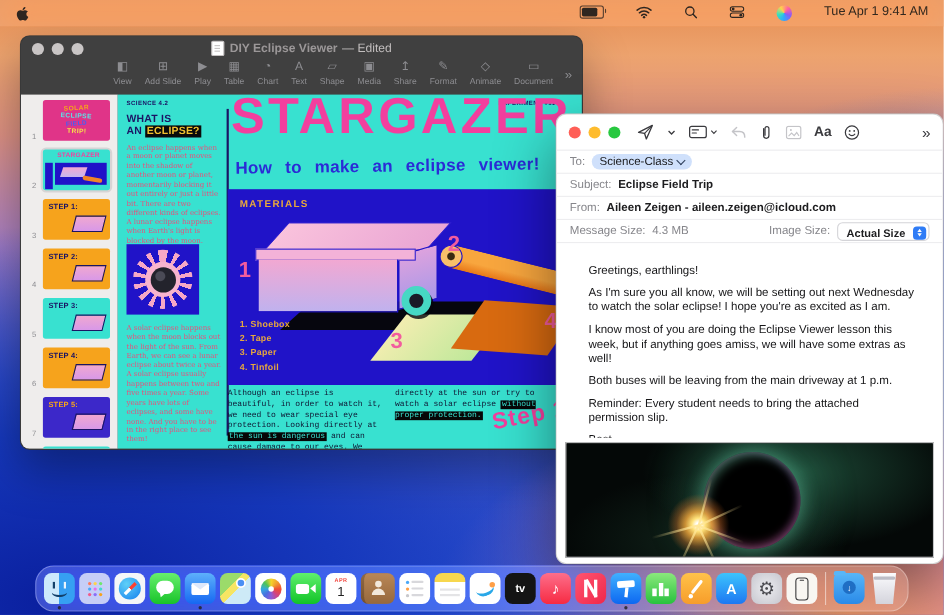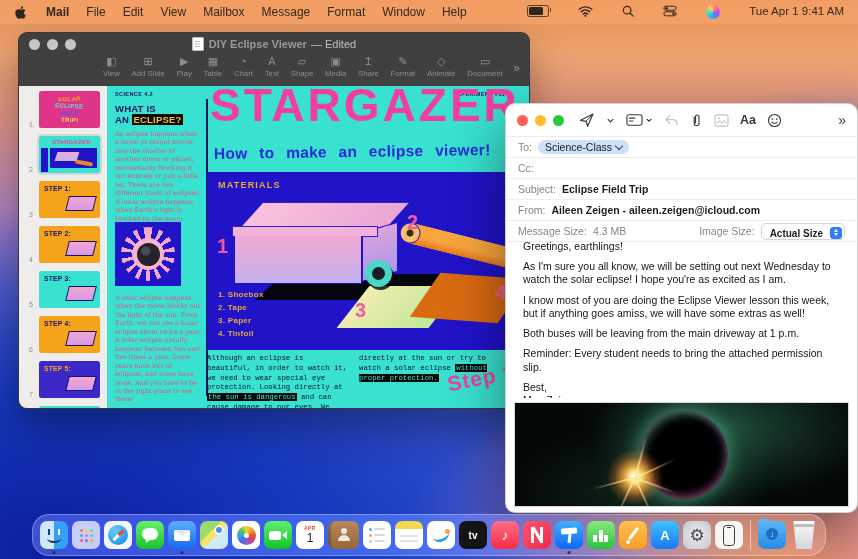--- a/index.html
+++ b/index.html
@@ -136,21 +136,21 @@
   .m-val-g{color:#86868b}
   .m-right{margin-left:auto;display:flex;align-items:center;gap:6px}
   .select{border:1px solid #d4d4d8;border-radius:5px;height:15px;display:flex;align-items:flex-end;gap:7px;
           padding:0 2px 0 8px;font-size:10px;font-weight:600;color:#1d1d1f;background:#fff}
   .stepper{width:12px;height:12px;border-radius:3.5px;background:#2f7cf6;position:relative}
   .stepper::before{content:"";position:absolute;left:3.5px;top:2.5px;border-left:2.5px solid transparent;
           border-right:2.5px solid transparent;border-bottom:3px solid #fff}
   .stepper::after{content:"";position:absolute;left:3.5px;bottom:2.5px;border-left:2.5px solid transparent;
           border-right:2.5px solid transparent;border-top:3px solid #fff}
   .m-body{position:absolute;left:13px;right:10px;top:136px;bottom:114px;font-size:10.5px;color:#161618;line-height:1.26;overflow:hidden}
-  .m-body p{margin:0 4px 7px;white-space:pre-line}
+  .m-body p{margin:0 16px 7px;white-space:pre-line}
   .m-photo{position:absolute;left:8px;right:8px;bottom:5px;height:103px;background:#040807;
            border:1px solid #d8d8da;overflow:hidden}
   .ph-bg{position:absolute;inset:0;background:
       radial-gradient(60% 95% at 64% 25%,rgba(45,115,85,.6),rgba(0,0,0,0) 72%),
       radial-gradient(55% 85% at 38% 85%,rgba(35,75,55,.4),rgba(0,0,0,0) 70%),#040807}
   .moon{position:absolute;left:50%;top:50%;width:88px;height:88px;border-radius:50%;background:#000;
         transform:translate(-48%,-50%);
         box-shadow:0 0 16px 2px rgba(120,230,190,.4),0 0 44px 10px rgba(70,170,130,.28)}
   .moon::before{content:"";position:absolute;inset:0;border-radius:50%;
         box-shadow:inset 0 -4px 9px rgba(220,90,150,.4),inset 4px 4px 9px rgba(130,235,195,.35),inset -3px 0 8px rgba(150,120,220,.3)}
@@ -243,21 +243,20 @@
 <body>
 
 <div class="wallpaper"></div>
 
 <header class="menubar">
   <span class="apple-wrap">
     <svg viewBox="0 0 170 170" width="13" height="15">
         <path fill="#2e2620" d="M150.37 130.25c-2.45 5.66-5.35 10.87-8.71 15.66-4.58 6.53-8.33 11.05-11.22 13.56-4.48 4.12-9.28 6.23-14.42 6.35-3.69 0-8.14-1.05-13.32-3.18-5.2-2.12-9.97-3.17-14.34-3.17-4.58 0-9.49 1.05-14.75 3.17-5.26 2.13-9.5 3.24-12.74 3.35-4.93.21-9.84-1.96-14.75-6.52-3.13-2.73-7.04-7.41-11.73-14.04-5.03-7.08-9.17-15.29-12.41-24.65-3.47-10.11-5.21-19.9-5.21-29.38 0-10.86 2.35-20.22 7.04-28.07 3.69-6.3 8.61-11.28 14.76-14.93s12.79-5.51 19.95-5.63c3.91 0 9.05 1.21 15.43 3.59 6.36 2.39 10.45 3.6 12.24 3.6 1.34 0 5.88-1.42 13.57-4.24 7.27-2.62 13.41-3.7 18.44-3.28 13.63 1.1 23.87 6.47 30.68 16.15-12.19 7.39-18.22 17.73-18.1 31 .11 10.34 3.86 18.94 11.23 25.77 3.34 3.17 7.07 5.62 11.22 7.36-.9 2.61-1.85 5.11-2.86 7.51zM119.11 7.24c0 8.1-2.96 15.67-8.86 22.67-7.12 8.32-15.73 13.13-25.07 12.38a25.22 25.22 0 0 1-.19-3.07c0-7.78 3.39-16.1 9.4-22.91 3-3.45 6.82-6.31 11.45-8.6 4.62-2.25 8.99-3.5 13.1-3.74.12 1.08.17 2.17.17 3.27z"></path>
       </svg>
   </span>
-  <nav class="menus" id="menus"><span class="mitem b">Mail</span><span class="mitem">File</span><span class="mitem">Edit</span><span class="mitem">View</span><span class="mitem">Mailbox</span><span class="mitem">Message</span><span class="mitem">Format</span><span class="mitem">Window</span><span class="mitem">Help</span></nav>
   <div class="status">
     <span class="bat">
         <i></i>
       </span>
     <span><svg width="15" height="12" viewBox="0 0 16 13">
           <path d="M1.2 4.6a10.2 10.2 0 0 1 13.6 0M3.4 7.2a7 7 0 0 1 9.2 0M5.6 9.7a3.5 3.5 0 0 1 4.8 0" stroke="#2e2620" fill="none" stroke-width="1.5" stroke-linecap="round"></path>
           <circle cx="8" cy="11.6" r="1.2" fill="#2e2620"></circle>
         </svg></span>
     <span><svg width="12" height="12" viewBox="0 0 14 14">
           <circle cx="6" cy="6" r="4.4" fill="none" stroke="#2e2620" stroke-width="1.4"></circle>
@@ -525,23 +524,20 @@
   </div>
 
   <div class="m-row">
     <span class="m-label">To:</span>
     <span class="token">
         <span>Science-Class</span>
         <span class="tok-chev"></span>
       </span>
   </div>
   <div class="m-row">
-    <span class="m-label">Cc:</span>
-  </div>
-  <div class="m-row">
     <span class="m-label">Subject:</span>
     <span class="m-val-b">Eclipse Field Trip</span>
   </div>
   <div class="m-row">
     <span class="m-label">From:</span>
     <span class="m-val-b">Aileen Zeigen - aileen.zeigen@icloud.com</span>
   </div>
   <div class="m-row">
     <span class="m-label">Message Size:</span>
     <span class="m-val-g">4.3 MB</span>

